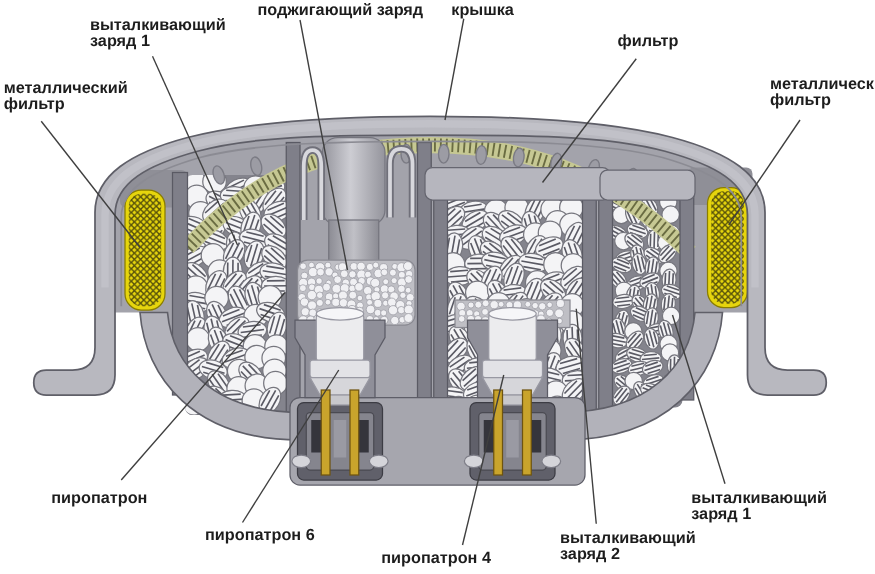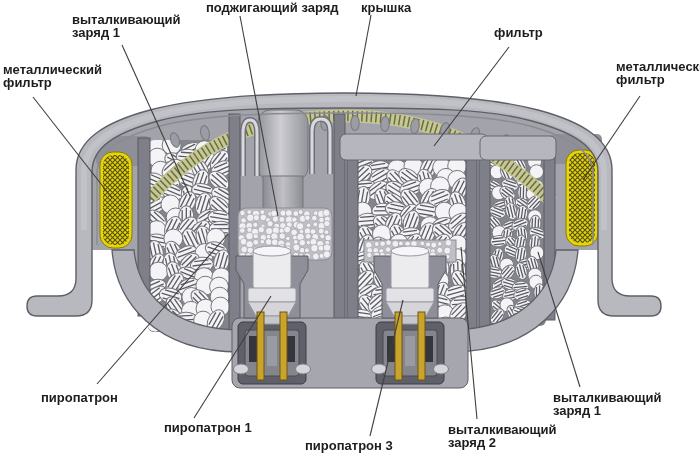--- a/index.html
+++ b/index.html
@@ -1494,18 +1494,18 @@
 <div class="lbl" style="left:72px;top:13px">выталкивающий
 заряд 1</div>
 <div class="lbl" style="left:206px;top:1px">поджигающий заряд</div>
 <div class="lbl" style="left:361px;top:1px">крышка</div>
 <div class="lbl" style="left:494px;top:26px">фильтр</div>
 <div class="lbl" style="left:3px;top:63px">металлический
 фильтр</div>
 <div class="lbl" style="left:616px;top:60px">металлический
 фильтр</div>
 <div class="lbl" style="left:41px;top:391px">пиропатрон</div>
-<div class="lbl" style="left:164px;top:421px">пиропатрон 1</div>
-<div class="lbl" style="left:305px;top:439px">пиропатрон 3</div>
+<div class="lbl" style="left:164px;top:421px">пиропатрон 6</div>
+<div class="lbl" style="left:305px;top:439px">пиропатрон 4</div>
 <div class="lbl" style="left:448px;top:423px">выталкивающий
 заряд 2</div>
 <div class="lbl" style="left:553px;top:391px">выталкивающий
 заряд 1</div>
 
 </body></html>

